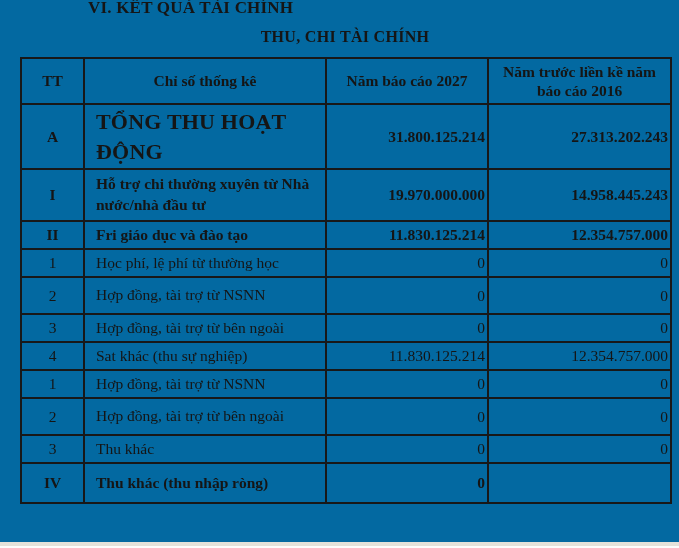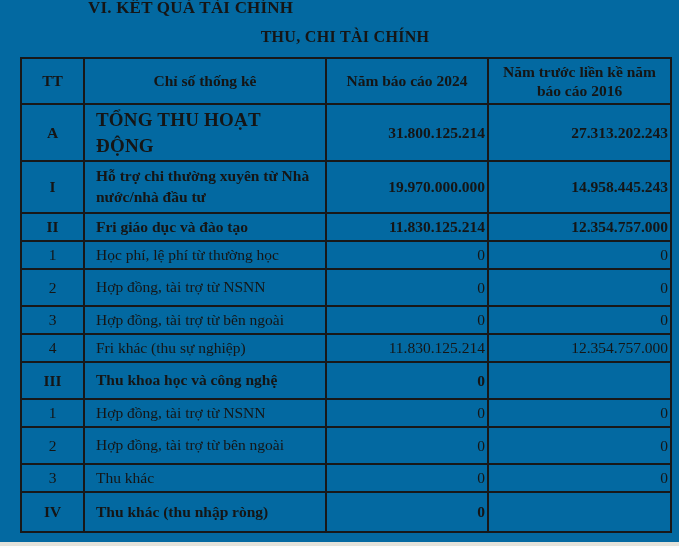--- a/index.html
+++ b/index.html
@@ -32,21 +32,21 @@
     border:2px solid #181818; vertical-align:middle; overflow:hidden;
   }
   table.fin th { font-weight:bold; text-align:center; line-height:1.25; padding:2px 4px; }
   tr.hdr { height:46px;padding-left:8px; }
 
   td.tt    { text-align:center; }
   td.label { text-align:left; padding:2px 6px 2px 11px; line-height:1.35; }
   td.num   { text-align:right; padding-right:2px; }
 
   tr.emph  { font-weight:bold; }
-  tr.row-a td.label { font-size:19px; letter-spacing:.2px; }
+  tr.row-a td.label { font-size:22px; letter-spacing:.2px; }
 
   .h37 { height:37px; } .h52 { height:52px; } .h36 { height:28px; } .h40 { height:40px; }
 
   .bottom-band {
     position:absolute; left:0; top:542px; width:679px; height:4px;
     background:#e4e2da; z-index:5;
   }
   .bottom-white {
     position:absolute; left:0; top:546px; width:679px; height:2px;
     background:#fdfdfc; z-index:5;
@@ -64,21 +64,21 @@
     <colgroup>
       <col class="c-tt">
         <col class="c-label">
         <col class="c-2024">
         <col class="c-2023">
     </colgroup>
     <thead>
       <tr class="hdr">
         <th>TT</th>
         <th>Chỉ số thống kê</th>
-        <th>Năm báo cáo 2024</th>
+        <th>Năm báo cáo 2027</th>
         <th>Năm trước liền kề năm báo cáo 2016</th>
       </tr>
     </thead>
     <tbody>
       <tr class="emph row-a h37">
         <td class="tt">A</td>
         <td class="label">TỔNG THU HOẠT ĐỘNG</td>
         <td class="num">31.800.125.214</td>
         <td class="num">27.313.202.243</td>
       </tr>
@@ -107,29 +107,23 @@
         <td class="num">0</td>
       </tr>
       <tr class="h36">
         <td class="tt">3</td>
         <td class="label">Hợp đồng, tài trợ từ bên ngoài</td>
         <td class="num">0</td>
         <td class="num">0</td>
       </tr>
       <tr class="h36">
         <td class="tt">4</td>
-        <td class="label">Fri khác (thu sự nghiệp)</td>
+        <td class="label">Sat khác (thu sự nghiệp)</td>
         <td class="num">11.830.125.214</td>
         <td class="num">12.354.757.000</td>
-      </tr>
-      <tr class="emph h37">
-        <td class="tt">III</td>
-        <td class="label">Thu khoa học và công nghệ</td>
-        <td class="num">0</td>
-        <td class="num"></td>
       </tr>
       <tr class="h36">
         <td class="tt">1</td>
         <td class="label">Hợp đồng, tài trợ từ NSNN</td>
         <td class="num">0</td>
         <td class="num">0</td>
       </tr>
       <tr class="h37">
         <td class="tt">2</td>
         <td class="label">Hợp đồng, tài trợ từ bên ngoài</td>

